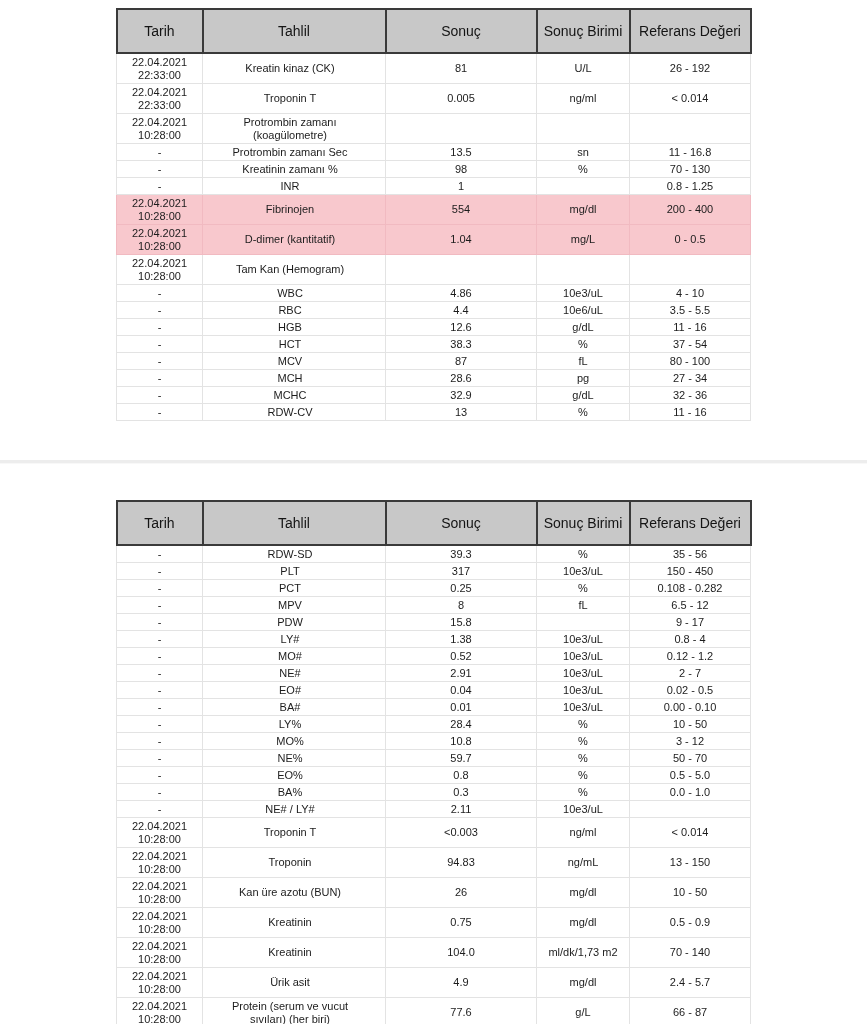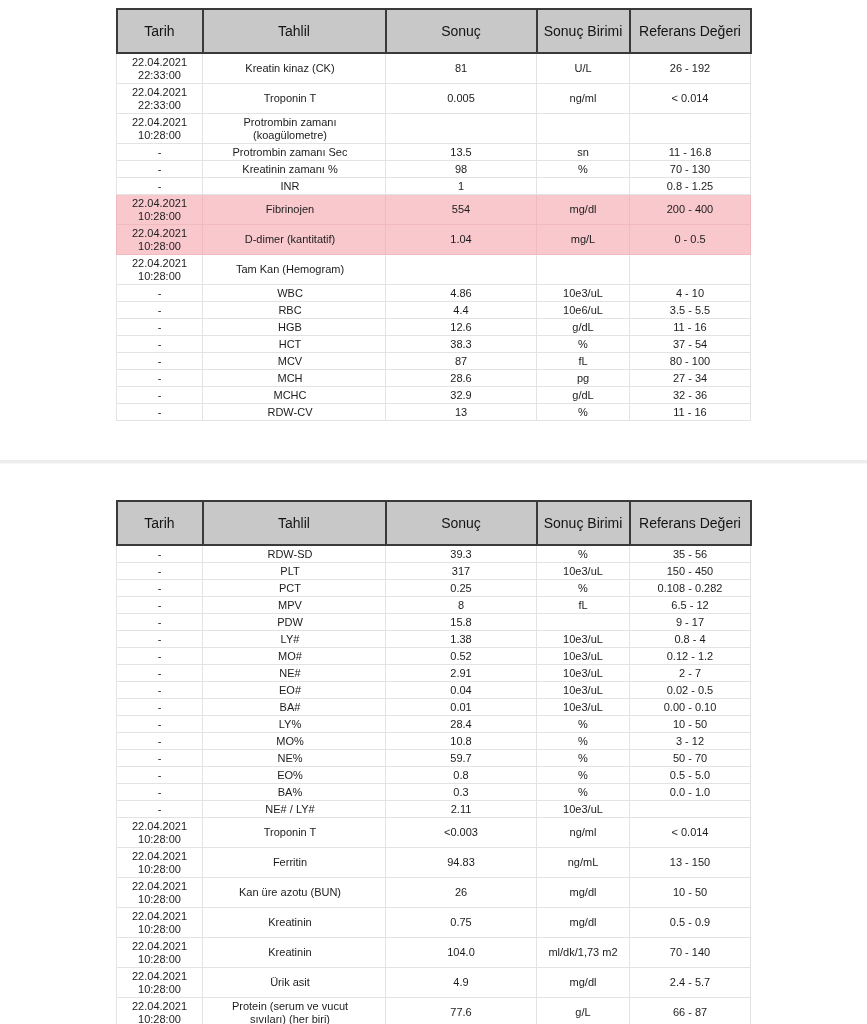--- a/index.html
+++ b/index.html
@@ -346,21 +346,21 @@
         </tr>
         <tr>
           <td>22.04.2021 10:28:00</td>
           <td>Troponin T</td>
           <td>&lt;0.003</td>
           <td>ng/ml</td>
           <td>&lt; 0.014</td>
         </tr>
         <tr>
           <td>22.04.2021 10:28:00</td>
-          <td>Ferritin</td>
+          <td>Troponin</td>
           <td>94.83</td>
           <td>ng/mL</td>
           <td>13 - 150</td>
         </tr>
         <tr>
           <td>22.04.2021 10:28:00</td>
           <td>Kan üre azotu (BUN)</td>
           <td>26</td>
           <td>mg/dl</td>
           <td>10 - 50</td>

